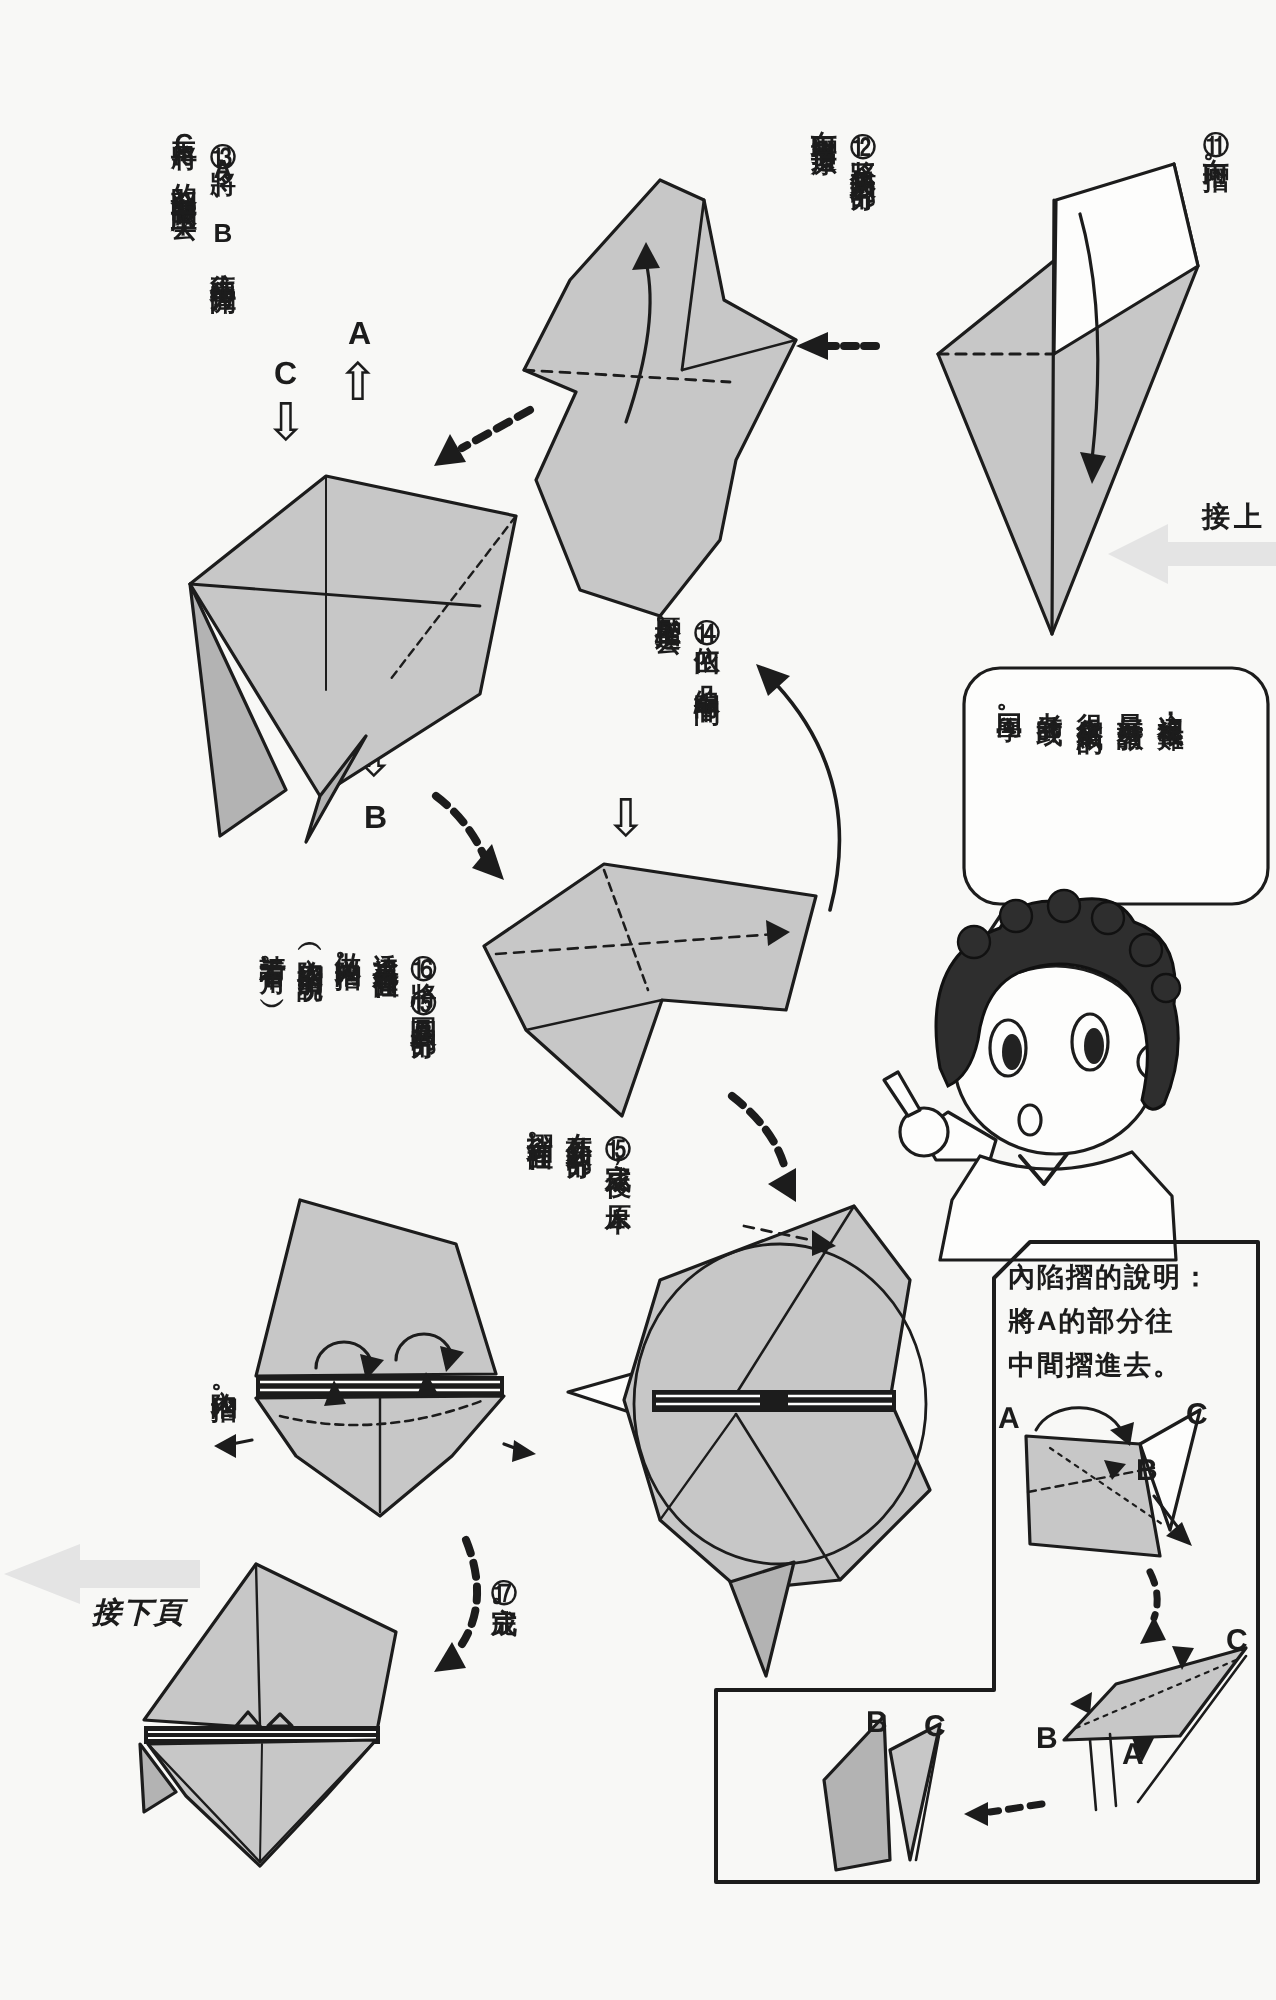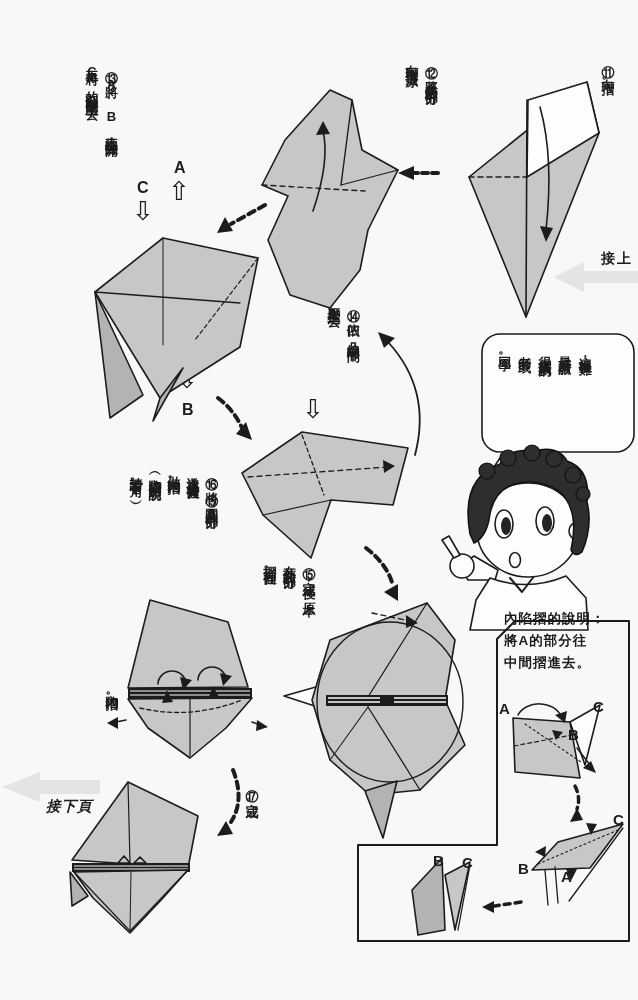--- a/index.html
+++ b/index.html
@@ -259,15 +259,15 @@
   <line class="ink" x1="166" y1="284" x2="140" y2="288" stroke-width="3.5" stroke-dasharray="6,5"></line>
   <polygon class="head" points="127,289 139,283 139,295"></polygon>
 
   <polygon class="paperD" points="57,272 87,240 90,312 63,317"></polygon>
   <polygon class="paper" points="90,257 115,244 100,312"></polygon>
   <line class="ink" x1="115" y1="247" x2="103" y2="312" stroke-width="1.3"></line>
   <text class="svgtxt" x="78" y="248">B</text>
   <text class="svgtxt" x="107" y="250">C</text>
 </svg>
 
-<div class="abs htext" style="left:504px;top:608px;font-size:13.5px;line-height:1.62;letter-spacing:1px;">內陷摺的說明：
+<div class="abs htext" style="left:504px;top:628px;font-size:13.5px;line-height:1.62;letter-spacing:1px;">內陷摺的說明：
 將A的部分往
 中間摺進去。</div>
 
 </body></html>

